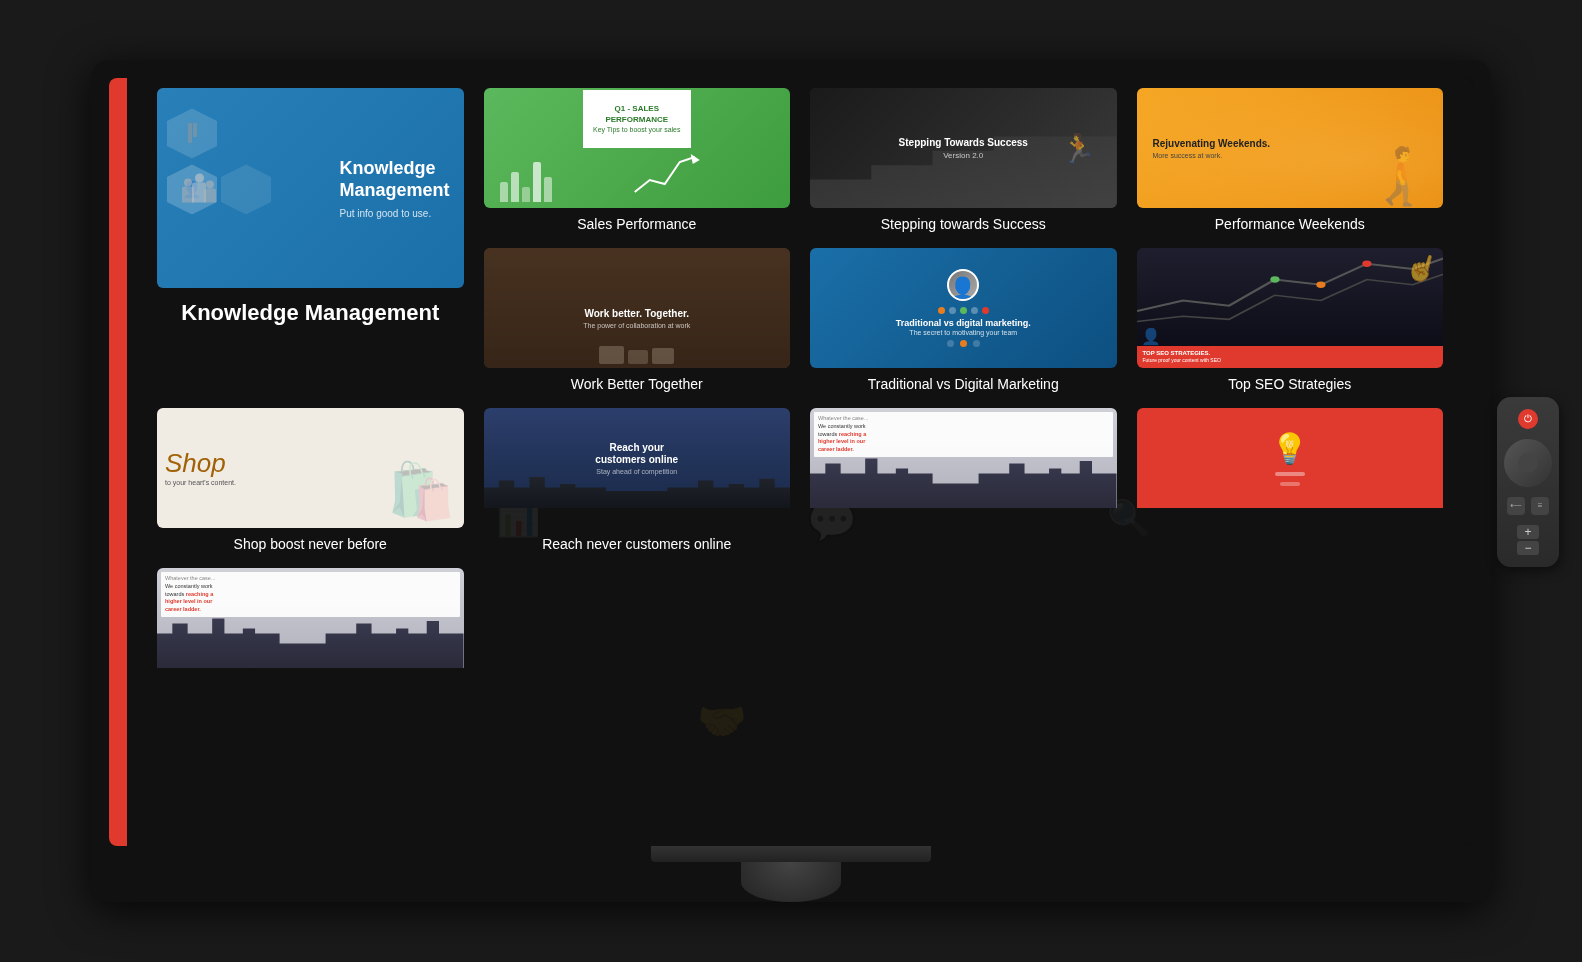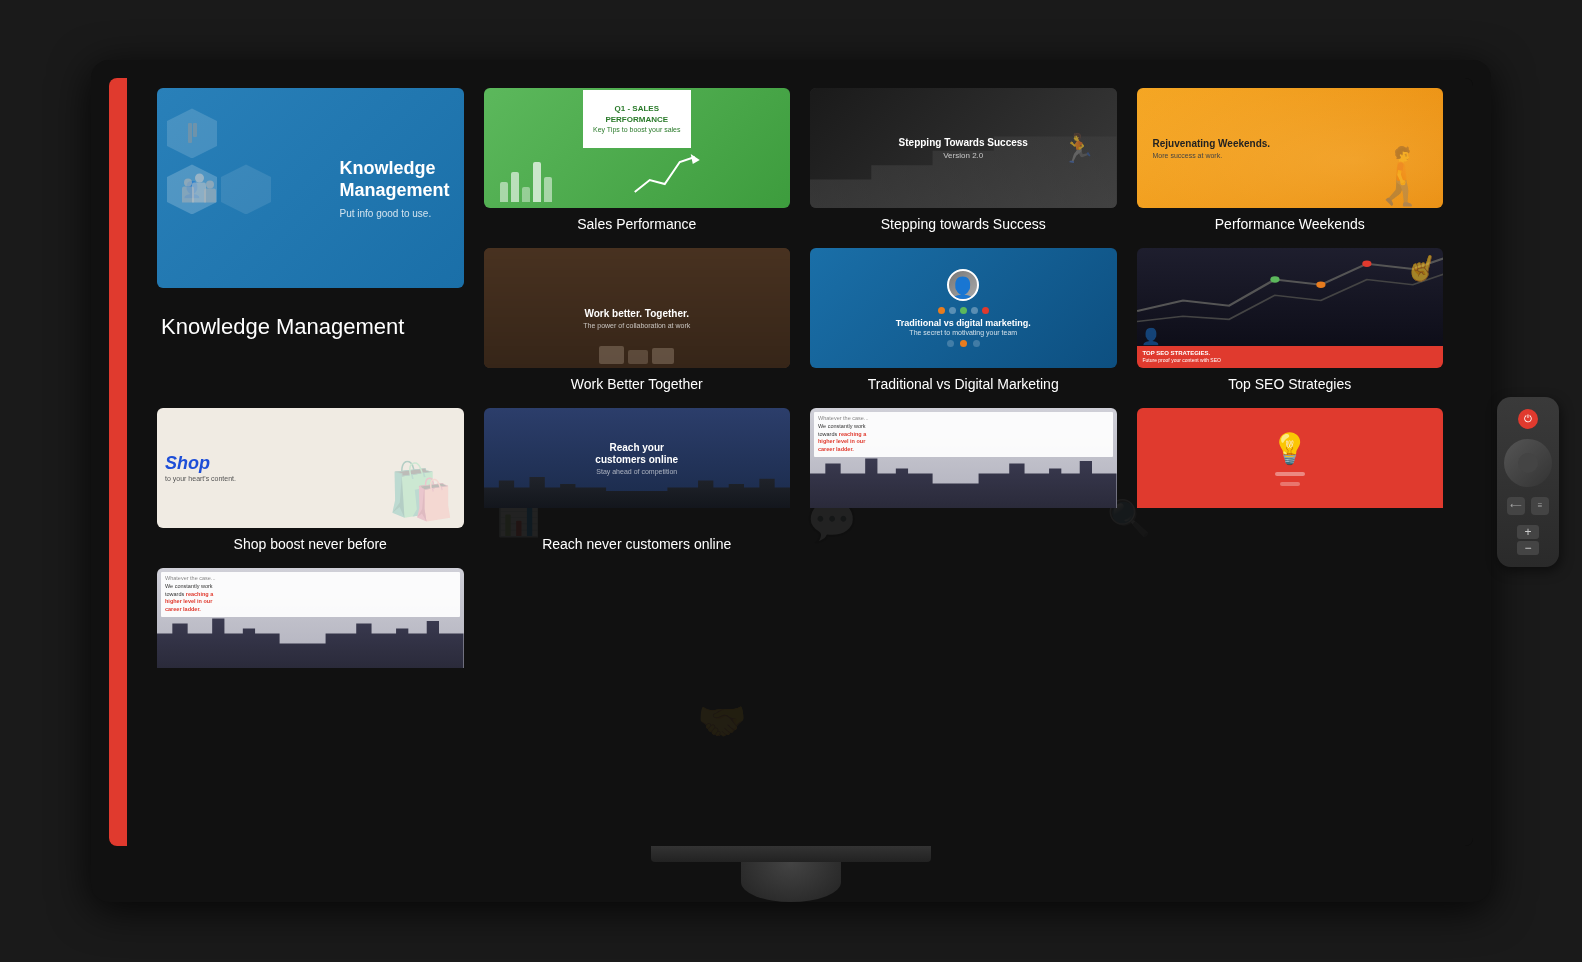--- a/index.html
+++ b/index.html
@@ -108,23 +108,23 @@
     }
     .card-label {
       color: white;
       font-size: 14px;
       text-align: center;
       font-weight: 400;
       padding: 0 4px;
     }
     .card.featured .card-label {
       font-size: 22px;
-      text-align: left;
-      font-weight: 400;
-      margin-top: 18px;
+      text-align: center;
+      font-weight: 700;
+      margin-top: 4px;
     }
     
     .thumb-knowledge {
       background: linear-gradient(135deg, #2980b9 0%, #1a6fa8 100%);
       height: 100%;
       display: flex;
       align-items: center;
       justify-content: flex-end;
       padding: 12px;
       position: relative;
@@ -456,21 +456,21 @@
               </div>
               <div class="card-label">Top SEO Strategies</div>
             </div>
 
             <div class="card">
               <div class="card-thumb">
                 <div style="height:120px;background:#f0ebe3;display:flex;align-items:center;justify-content:flex-start;padding:8px;gap:6px;position:relative;overflow:hidden;">
 
                   <div style="position:absolute;right:8px;bottom:5px;font-size:55px;opacity:0.25;">🛍️</div>
                   <div style="position:relative;z-index:1;">
-                    <div style="color:#1d4ed8;font-size:18px;font-style:italic;font-weight:bold;line-height:1;">Shop</div>
+                    <div style="color:#a16207;font-size:26px;font-style:italic;font-weight:normal;line-height:1;">Shop</div>
                     <div style="color:#555;font-size:7px;margin-top:2px;line-height:1.3;">to your heart's content.</div>
                   </div>
                 </div>
               </div>
               <div class="card-label">Shop boost never before</div>
             </div>
 
             <div class="card">
               <div class="card-thumb">
                 <div style="height:100px;background:linear-gradient(to bottom,#2c3e6b,#1a2a4a);display:flex;align-items:center;justify-content:center;flex-direction:column;padding:8px;position:relative;overflow:hidden;">

